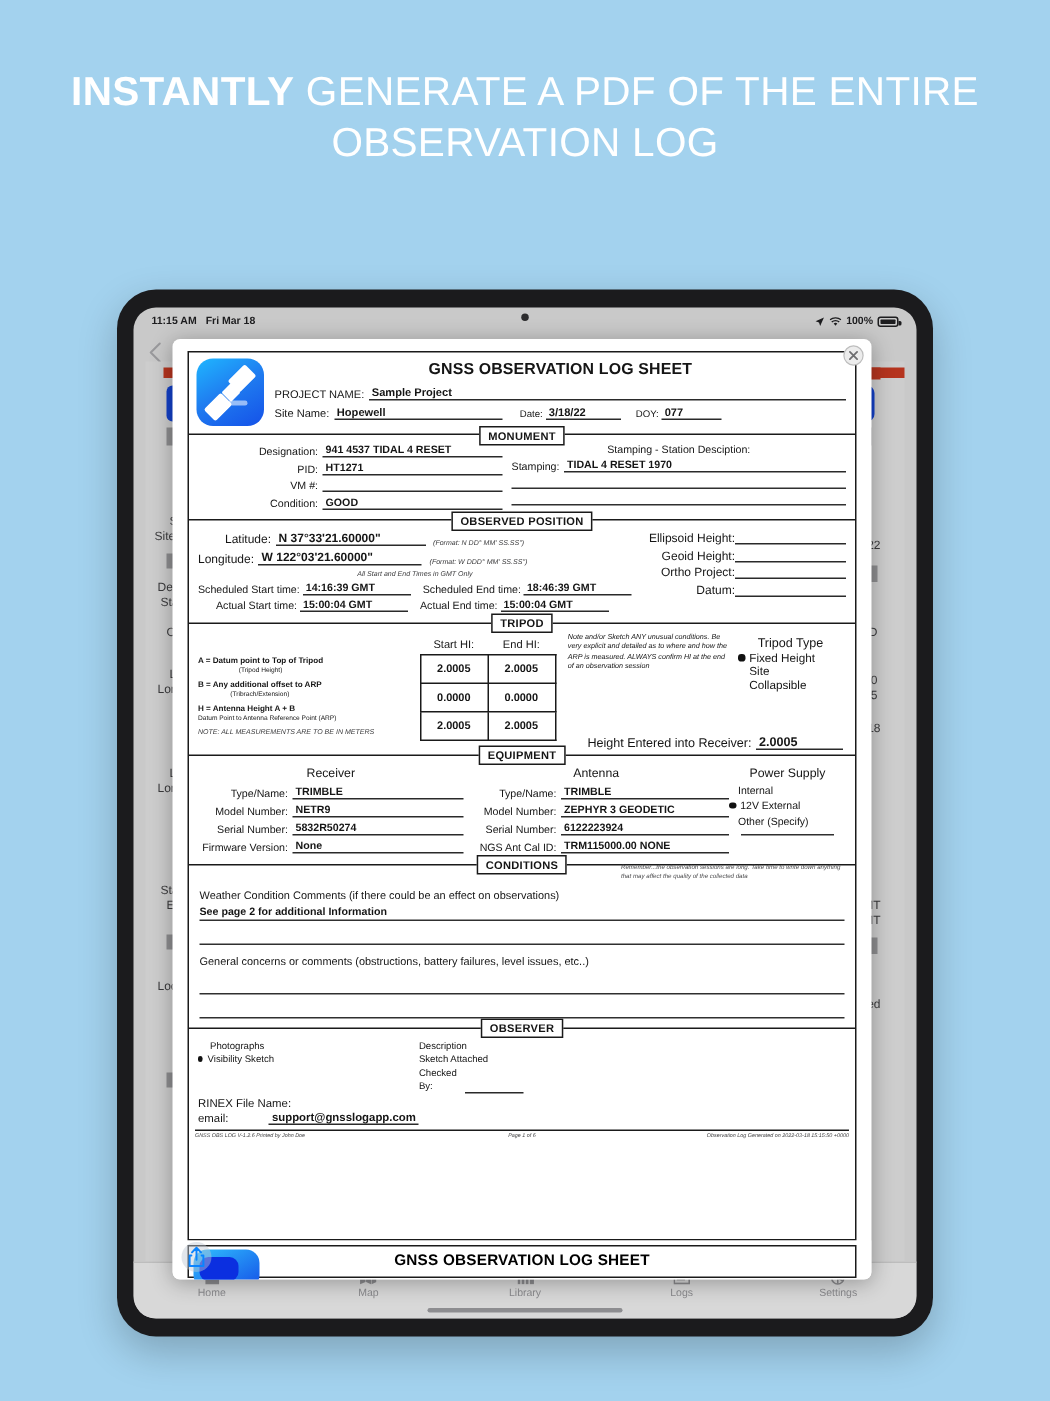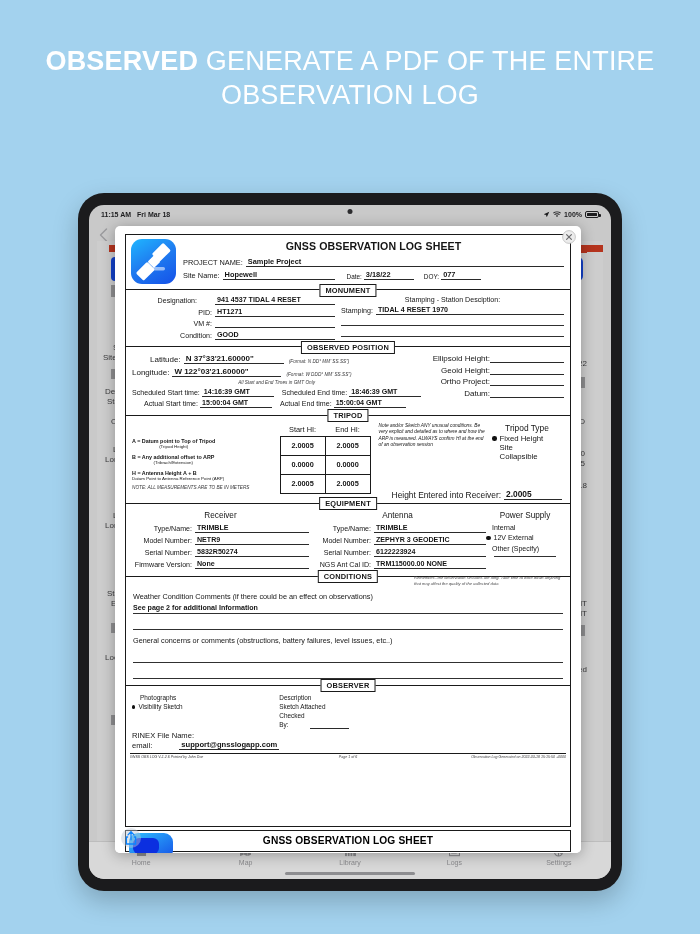--- a/index.html
+++ b/index.html
@@ -231,21 +231,21 @@
     background:linear-gradient(150deg,#2fc0ff 0%,#1f7cf0 60%,#1551e8 100%);
     overflow:hidden;
   }
 </style>
 </head>
 <body>
 
 <div class="stage">
 
   <div class="headline">
-    <span class="strong">OBSERVED</span><span> GENERATE A PDF OF THE ENTIRE OBSERVATION LOG</span>
+    <span class="strong">INSTANTLY</span><span> GENERATE A PDF OF THE ENTIRE OBSERVATION LOG</span>
   </div>
 
   <div class="device">
     <div class="screen">
       <div class="camera"></div>
 
       <div class="statusbar">
         <div class="sb-left">
           <span>11:15 AM</span>
           <span>Fri Mar 18</span>
@@ -410,21 +410,21 @@
               </div>
             </div>
           </div>
 
           <div class="sect">
             <span class="sect-tag">MONUMENT</span>
             <div class="mon-wrap">
               <div class="mon-left">
                 <div class="mrow">
                   <span class="lbl">Designation:</span>
-                  <span class="ul fill" style="width:116px;margin-left:18px;">941 4537 TIDAL 4 RESET</span>
+                  <span class="ul fill" style="width:116px;margin-left:3px;">941 4537 TIDAL 4 RESET</span>
                 </div>
                 <div class="mrow">
                   <span class="lbl">PID:</span>
                   <span class="ul fill" style="width:116px;margin-left:3px;">HT1271</span>
                 </div>
                 <div class="mrow">
                   <span class="lbl">VM #:</span>
                   <span class="ul fill" style="width:116px;margin-left:3px;">&nbsp;</span>
                 </div>
                 <div class="mrow">

